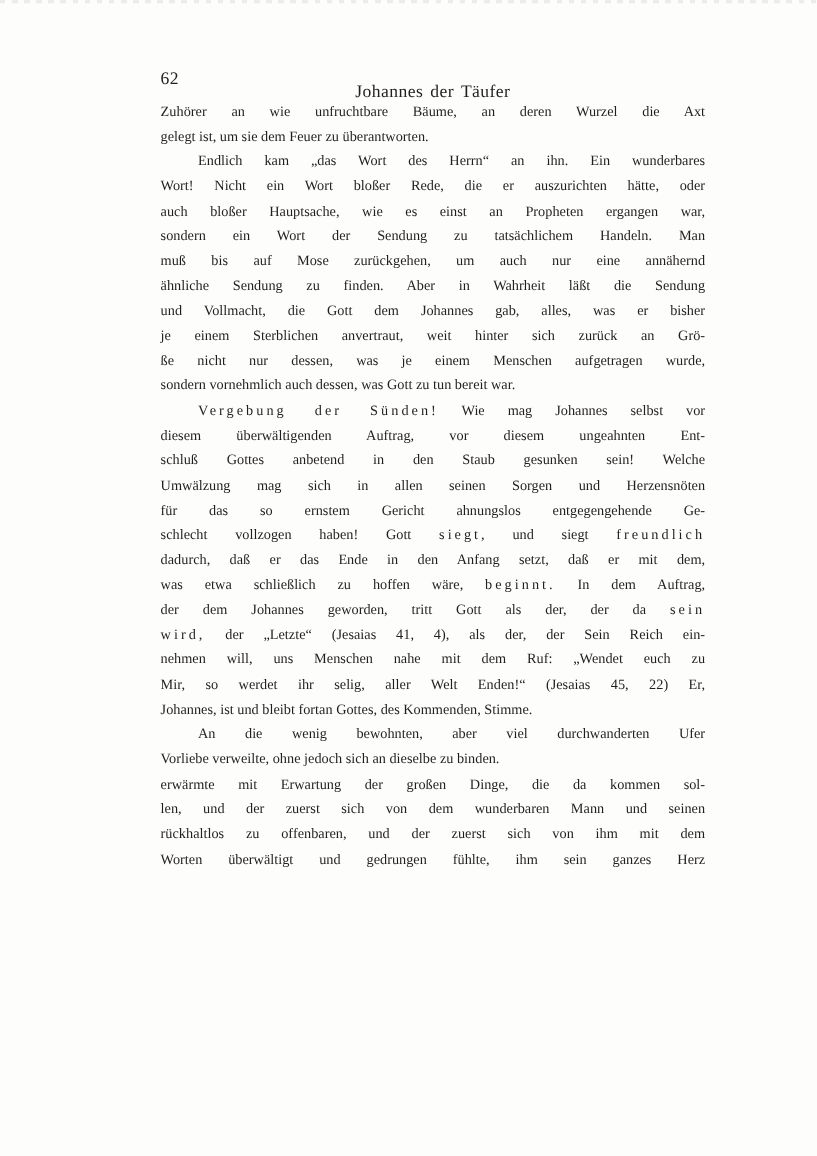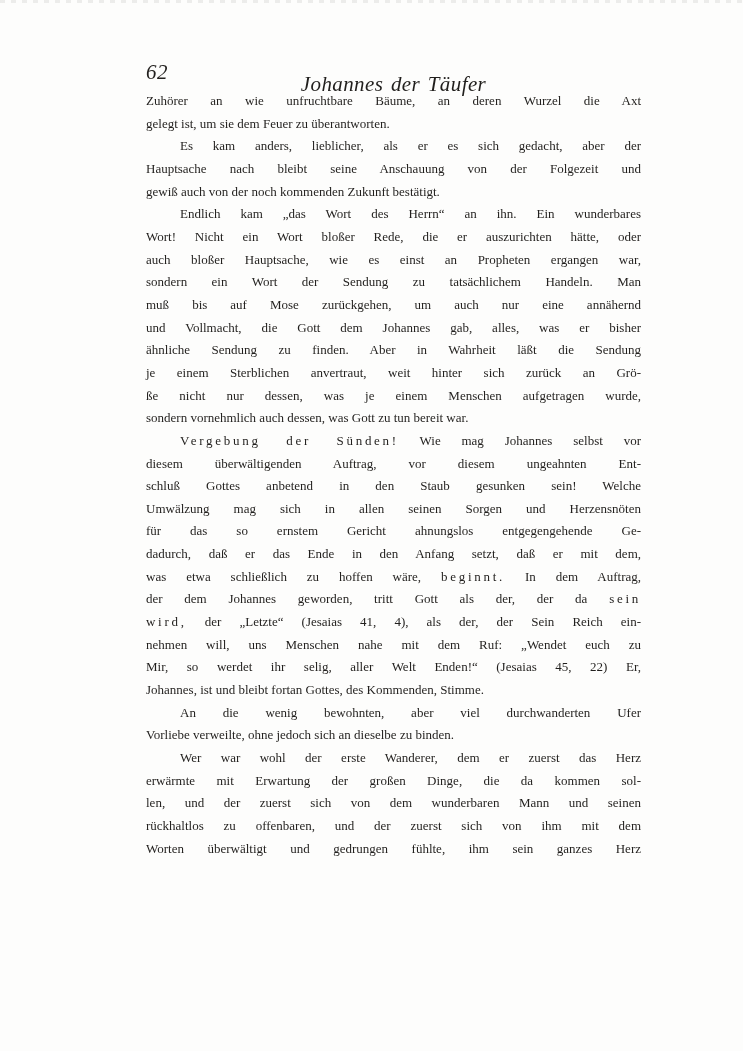--- a/index.html
+++ b/index.html
@@ -13,23 +13,22 @@
     overflow:hidden;
   }
   .scan-edge{
     position:absolute;top:0;left:0;width:743px;height:3px;
     background:repeating-linear-gradient(90deg,#d8d8d6 0 5px,#fdfdfc 5px 11px);
     opacity:.45;
   }
   .running-head{
     position:absolute;
     left:146px;top:62px;width:495px;height:20px;
-    font-size:21px;line-height:20px;
+    font-size:16px;line-height:20px;
     letter-spacing:0.4px;
-    font-style:italic;
   }
   .page-number{
     position:absolute;left:0;top:0;
   }
   .head-title{
     display:block;text-align:center;
     word-spacing:2px;
     margin-top:12px;
   }
   .textblock{
@@ -62,55 +61,50 @@
     <span class="page-number">62</span>
     <span class="head-title">Johannes der Täufer</span>
   </div>
 
   <div class="textblock" id="textblock">
       <div class="para">
         <div class="line"><span>Zuhörer an wie unfruchtbare Bäume, an deren Wurzel die Axt</span></div>
         <div class="line end"><span>gelegt ist, um sie dem Feuer zu überantworten.</span></div>
       </div>
       <div class="para">
-        <div class="line ind"><span>Es kam anders, lieblicher, als er es sich gedacht, aber der</span></div>
-        <div class="line"><span>Hauptsache nach bleibt seine Anschauung von der Folgezeit und</span></div>
-        <div class="line end"><span>gewiß auch von der noch kommenden Zukunft bestätigt.</span></div>
-      </div>
-      <div class="para">
         <div class="line ind"><span>Endlich kam „das Wort des Herrn“ an ihn. Ein wunderbares</span></div>
         <div class="line"><span>Wort! Nicht ein Wort bloßer Rede, die er auszurichten hätte, oder</span></div>
         <div class="line"><span>auch bloßer Hauptsache, wie es einst an Propheten ergangen war,</span></div>
         <div class="line"><span>sondern ein Wort der Sendung zu tatsächlichem Handeln. Man</span></div>
         <div class="line"><span>muß bis auf Mose zurückgehen, um auch nur eine annähernd</span></div>
+        <div class="line"><span>ähnliche Sendung zu finden. Aber in Wahrheit läßt die Sendung</span></div>
         <div class="line"><span>und Vollmacht, die Gott dem Johannes gab, alles, was er bisher</span></div>
-        <div class="line"><span>ähnliche Sendung zu finden. Aber in Wahrheit läßt die Sendung</span></div>
         <div class="line"><span>je einem Sterblichen anvertraut, weit hinter sich zurück an Grö-</span></div>
         <div class="line"><span>ße nicht nur dessen, was je einem Menschen aufgetragen wurde,</span></div>
         <div class="line end"><span>sondern vornehmlich auch dessen, was Gott zu tun bereit war.</span></div>
       </div>
       <div class="para">
         <div class="line ind"><span class="gesperrt">Vergebung der Sünden!</span><span> Wie mag Johannes selbst vor</span></div>
         <div class="line"><span>diesem überwältigenden Auftrag, vor diesem ungeahnten Ent-</span></div>
         <div class="line"><span>schluß Gottes anbetend in den Staub gesunken sein! Welche</span></div>
         <div class="line"><span>Umwälzung mag sich in allen seinen Sorgen und Herzensnöten</span></div>
         <div class="line"><span>für das so ernstem Gericht ahnungslos entgegengehende Ge-</span></div>
+        <div class="line"><span>schlecht vollzogen haben! Gott </span><span class="gesperrt">siegt</span><span>, und siegt </span><span class="gesperrt">freundlich</span></div>
         <div class="line"><span>dadurch, daß er das Ende in den Anfang setzt, daß er mit dem,</span></div>
         <div class="line"><span>was etwa schließlich zu hoffen wäre, </span><span class="gesperrt">beginnt.</span><span> In dem Auftrag,</span></div>
         <div class="line"><span>der dem Johannes geworden, tritt Gott als der, der da </span><span class="gesperrt">sein</span></div>
         <div class="line"><span class="gesperrt">wird,</span><span> der „Letzte“ (Jesaias 41, 4), als der, der Sein Reich ein-</span></div>
         <div class="line"><span>nehmen will, uns Menschen nahe mit dem Ruf: „Wendet euch zu</span></div>
         <div class="line"><span>Mir, so werdet ihr selig, aller Welt Enden!“ (Jesaias 45, 22) Er,</span></div>
         <div class="line end"><span>Johannes, ist und bleibt fortan Gottes, des Kommenden, Stimme.</span></div>
       </div>
       <div class="para">
         <div class="line ind"><span>An die wenig bewohnten, aber viel durchwanderten Ufer</span></div>
         <div class="line end"><span>Vorliebe verweilte, ohne jedoch sich an dieselbe zu binden.</span></div>
       </div>
       <div class="para">
-        <div class="line ind"><span>Wer war wohl der erste Wanderer, dem er zuerst das Herz</span></div>
         <div class="line"><span>erwärmte mit Erwartung der großen Dinge, die da kommen sol-</span></div>
         <div class="line"><span>len, und der zuerst sich von dem wunderbaren Mann und seinen</span></div>
         <div class="line"><span>rückhaltlos zu offenbaren, und der zuerst sich von ihm mit dem</span></div>
         <div class="line"><span>Worten überwältigt und gedrungen fühlte, ihm sein ganzes Herz</span></div>
       </div>
     </div>
 </div>
 
 </body></html>

